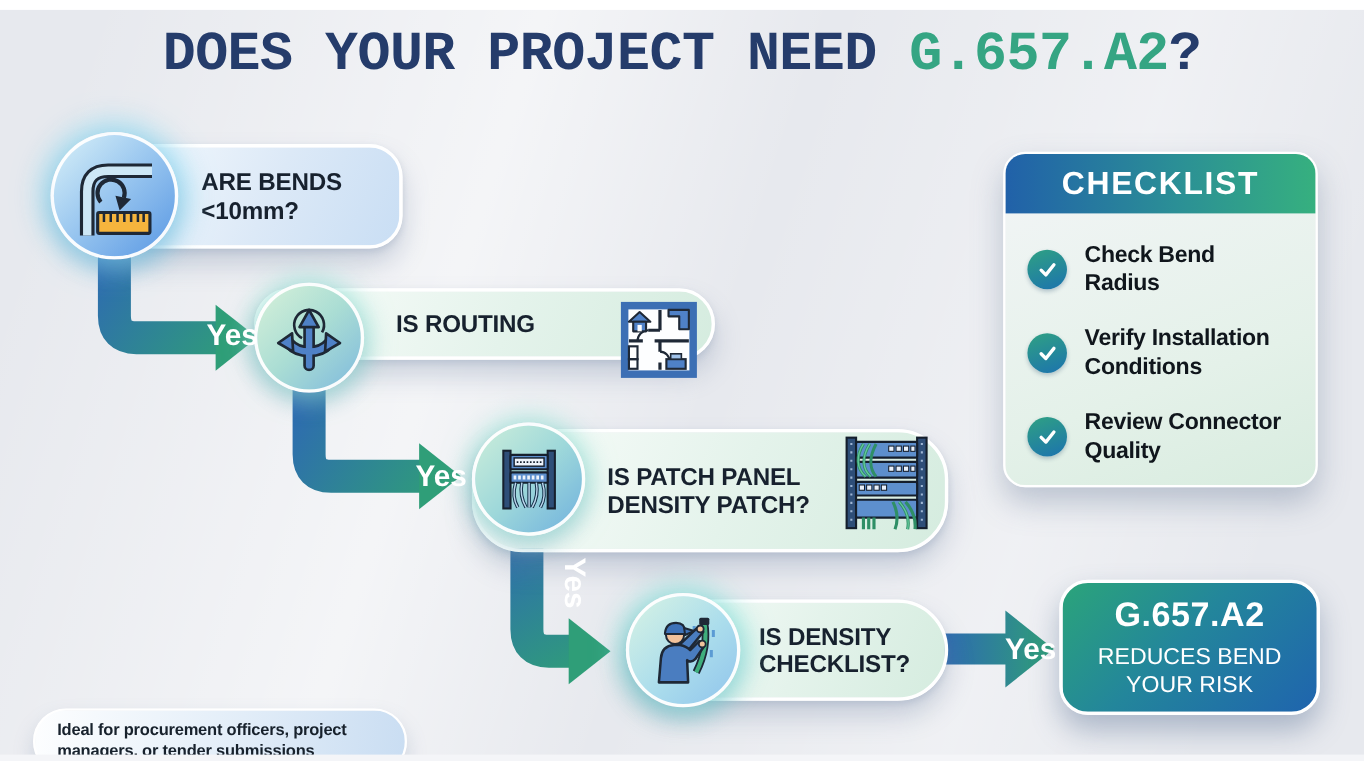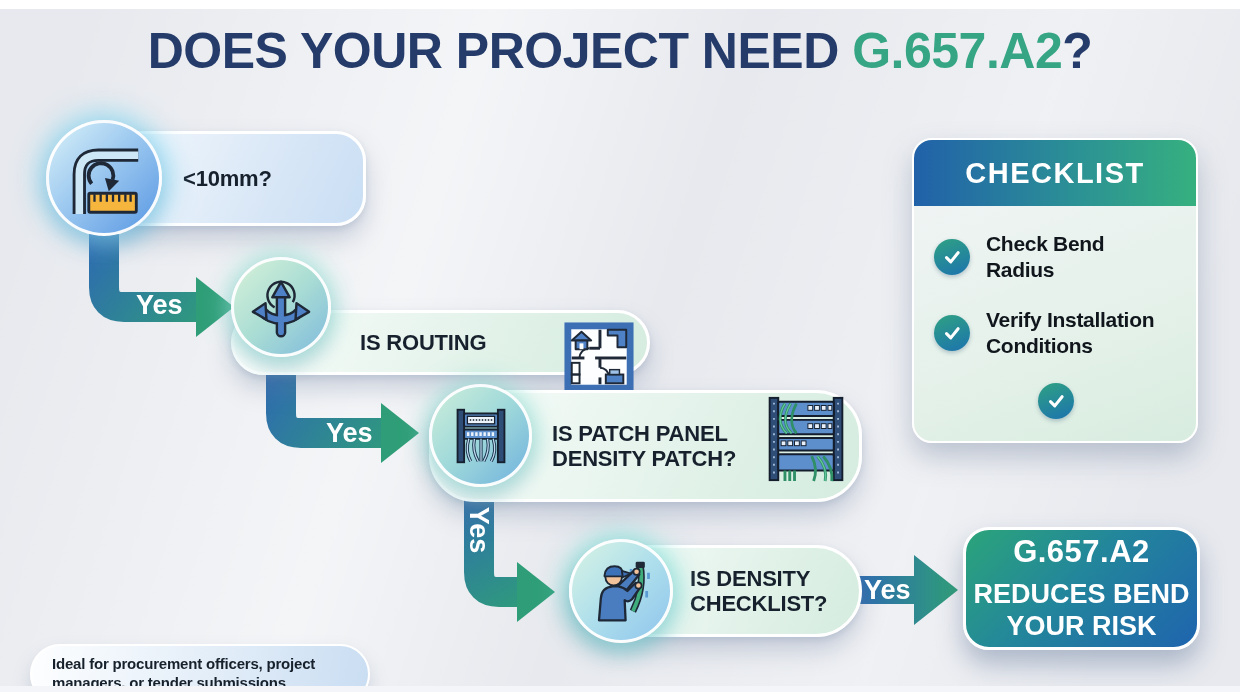--- a/index.html
+++ b/index.html
@@ -9,29 +9,29 @@
     background:
       linear-gradient(108deg, rgba(255,255,255,0) 6%, rgba(255,255,255,.55) 34%, rgba(255,255,255,0) 52%, rgba(255,255,255,.35) 74%, rgba(255,255,255,0) 90%),
       #e7e9ee;
   }
   .strip{position:absolute;left:0;right:0;background:#ffffff;z-index:6;}
   .strip.top{top:0;height:9px;}
   .strip.bottom{bottom:0;height:6px;background:#f4f5f8;}
 
   .title{
     position:absolute;top:22px;left:0;right:0;margin:0;text-align:center;
-    font-size:50px;font-weight:bold;letter-spacing:-0.5px;color:#253c6b;white-space:nowrap;
+    font-size:50px;font-weight:bold;letter-spacing:-0.5px;color:#253c6b;white-space:nowrap;font-family:Liberation Mono, monospace;
   }
   .title .hl{color:#35a583;}
 
   
   .conn{position:absolute;z-index:1;}
   .yes{
     position:absolute;z-index:4;color:#ffffff;font-weight:bold;font-size:27px;
-    line-height:1;
+    text-align:center;line-height:1;margin-left:44px;
   }
   .yes.rot{display:flex;align-items:center;justify-content:center;transform:rotate(90deg);}
 
   
   .pill{
     position:absolute;z-index:2;border:3px solid #ffffff;box-sizing:border-box;
     box-shadow:0 14px 24px rgba(106,126,158,.30), 0 3px 6px rgba(106,126,158,.18);
     display:flex;flex-direction:column;justify-content:center;
   }
   .pill.blue{background:linear-gradient(115deg,#f7fbfe 0%,#dce9f7 55%,#c9def4 100%);}
@@ -51,33 +51,33 @@
       background:linear-gradient(135deg,#d7f1d9 0%,#aaddd4 50%,#7fbadd 100%);
       box-shadow:0 0 22px 6px rgba(140,225,210,.6), 0 10px 18px rgba(96,128,170,.3);}
   .c3{left:429px;top:384px;width:103px;height:103px;
       background:linear-gradient(135deg,#cdeeda 0%,#9ed8da 50%,#70b1de 100%);
       box-shadow:0 0 22px 6px rgba(140,225,210,.6), 0 10px 18px rgba(96,128,170,.3);}
   .c4{left:569px;top:539px;width:104px;height:104px;
       background:linear-gradient(135deg,#d8f3e4 0%,#abddec 55%,#90c4ec 100%);
       box-shadow:0 0 24px 7px rgba(120,225,215,.65), 0 10px 18px rgba(96,128,170,.3);}
 
   .p1{left:96px;top:131px;width:270px;height:95px;border-radius:30px;padding-left:84px;}
-  .p2{left:231px;top:262px;width:419px;height:65px;border-radius:46px;padding-left:126px;margin-top:48px;}
+  .p2{left:231px;top:262px;width:419px;height:65px;border-radius:46px;padding-left:126px;}
   .p3{left:429px;top:390px;width:433px;height:112px;border-radius:46px;padding-left:120px;}
   .p4{left:569px;top:545px;width:293px;height:92px;border-radius:46px;padding-left:118px;}
 
   
   .checklist{
     position:absolute;z-index:2;left:912px;top:138px;width:286px;height:305px;
     border-radius:20px;border:2px solid #ffffff;box-sizing:border-box;overflow:hidden;
     background:linear-gradient(160deg,#f3f5f7 0%,#e4f1e9 65%,#d8ecdf 100%);
     box-shadow:0 14px 28px rgba(92,112,144,.35);
   }
   .checklist-header{
-    height:66px;display:flex;align-items:center;justify-content:center;
+    height:54px;display:flex;align-items:center;justify-content:center;
     background:linear-gradient(90deg,#2161a9 0%,#2b8f96 55%,#36b07f 100%);
   }
   .checklist-title{color:#ffffff;font-size:29px;font-weight:bold;letter-spacing:1.5px;}
   .checklist-body{padding:25px 18px 0 20px;display:flex;flex-direction:column;gap:25px;}
   .check-item{display:flex;align-items:center;justify-content:center;}
   .check-circle{
     flex:0 0 36px;width:36px;height:36px;border-radius:50%;
     background:linear-gradient(160deg,#2fa183 0%,#1c73ae 100%);
     display:flex;align-items:center;justify-content:center;
     box-shadow:0 2px 4px rgba(40,80,110,.3);
@@ -86,21 +86,21 @@
 
   
   .result{
     position:absolute;z-index:2;left:963px;top:527px;width:237px;height:123px;
     border-radius:26px;border:3px solid #ffffff;box-sizing:border-box;
     background:linear-gradient(135deg,#2ba47a 0%,#23869b 45%,#1f64ae 100%);
     box-shadow:0 14px 26px rgba(80,104,142,.4);
     display:flex;flex-direction:column;align-items:center;justify-content:center;color:#ffffff;text-align:center;
   }
   .result-headline{font-size:31px;font-weight:bold;letter-spacing:0.5px;}
-  .result-sub{font-size:27px;font-weight:bold;line-height:1.18;margin-top:9px;}
+  .result-sub{font-size:21px;font-weight:normal;line-height:1.18;margin-top:9px;}
 
   
   .footnote{
     position:absolute;z-index:2;left:30px;top:644px;width:340px;height:60px;
     border-radius:30px;border:2px solid #ffffff;box-sizing:border-box;
     background:linear-gradient(100deg,#fdfeff 0%,#e2edf8 55%,#c9ddf2 100%);
     box-shadow:0 10px 18px rgba(110,130,162,.28);
     display:flex;align-items:center;padding:0 20px;
   }
   .footnote-text{font-size:15px;font-weight:bold;color:#17212c;line-height:1.25;letter-spacing:-0.2px;}
@@ -157,20 +157,21 @@
           <stop offset="1" stop-color="#2f9e78"></stop>
       </linearGradient>
     </defs>
     <path d="M0,40 L60,40" fill="none" stroke="url(#cg4)" stroke-width="28"></path>
     <polygon points="58,5 102,40 58,75" fill="url(#cg4)"></polygon>
   </svg>
   <div class="yes" style="left:864px;top:577px;width:58px">Yes</div>
 
   <div class="pill blue p1">
     <div class="step-text">
+      <div>ARE BENDS</div>
       <div>&lt;10mm?</div>
     </div>
   </div>
   <div class="step-circle c1">
     <svg width="76" height="76" viewBox="0 0 80 80">
       <path d="M14,78 L14,36 Q14,16 34,16 L76,16" stroke="#1e2836" stroke-width="14" fill="none"></path>
       <path d="M14,78 L14,36 Q14,16 34,16 L76,16" stroke="#cde7f6" stroke-width="8" fill="none"></path>
       <path d="M27,46 A13,13 0 1 1 49,42" fill="none" stroke="#1e2836" stroke-width="4"></path>
       <polygon points="41,40 56,43 45,54" fill="#1e2836"></polygon>
       <rect x="24" y="56" width="50" height="20" rx="1.5" fill="#f6b53d" stroke="#1e2836" stroke-width="3"></rect>
@@ -345,20 +346,21 @@
             </svg>
         </div>
         <div class="check-label">Verify Installation Conditions</div>
       </div>
       <div class="check-item">
         <div class="check-circle">
           <svg width="22" height="22" viewBox="0 0 36 36">
               <polyline points="9,19 16,26 28,11" fill="none" stroke="#ffffff" stroke-width="5" stroke-linecap="round" stroke-linejoin="round"></polyline>
             </svg>
         </div>
+        <div class="check-label">Review Connector Quality</div>
       </div>
     </div>
   </div>
 
   <div class="result">
     <div class="result-headline">G.657.A2</div>
     <div class="result-sub">
       <div>REDUCES BEND</div>
       <div>YOUR RISK</div>
     </div>

